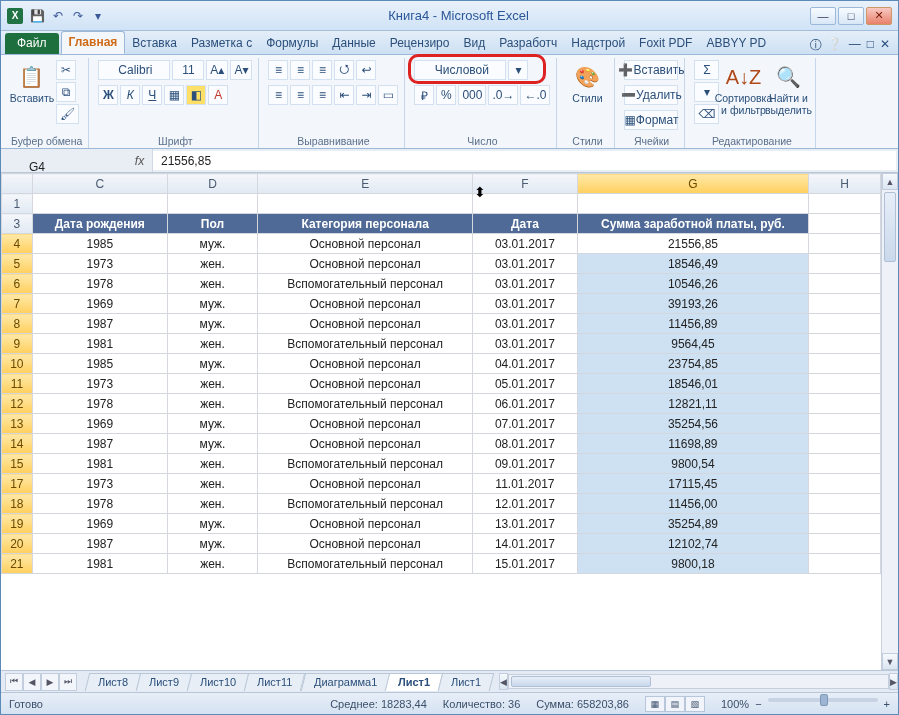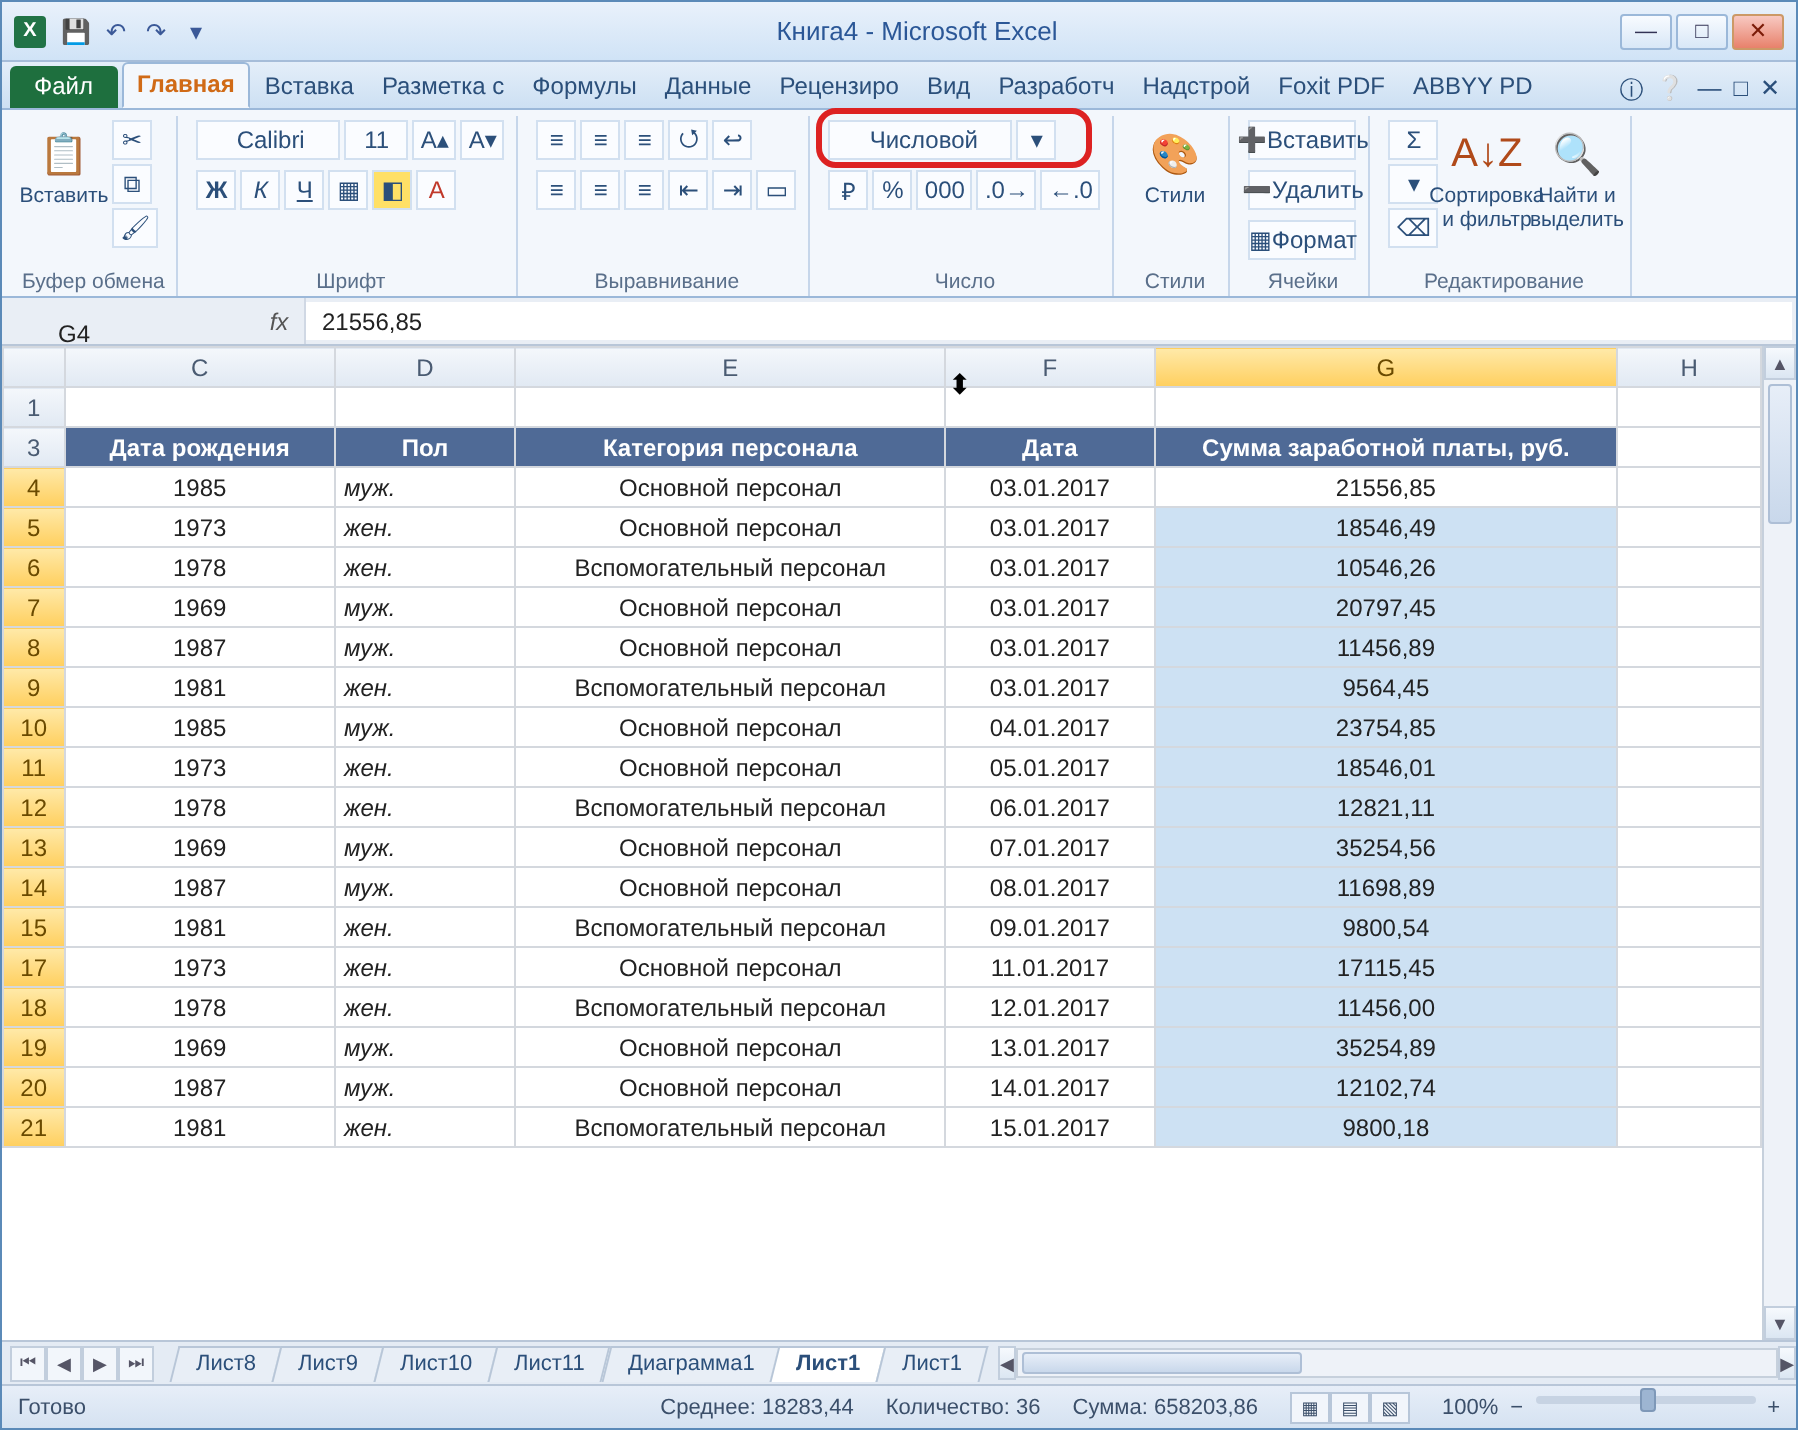--- a/index.html
+++ b/index.html
@@ -46,21 +46,21 @@
   .gridwrap { flex:1; overflow:hidden; position:relative;}
   table.grid { border-collapse:collapse; width:100%; table-layout:fixed;}
   table.grid th, table.grid td { border:1px solid #d4d8de; height:20px; font-size:12px; padding:0 4px; white-space:nowrap; overflow:hidden;}
   table.grid th { background:linear-gradient(#f4f7fb,#e1e9f3); color:#4a5b72; font-weight:normal; text-align:center; height:20px;}
   th.rh { background:linear-gradient(#f4f7fb,#e1e9f3); width:30px; text-align:center; font-weight:normal; color:#4a5b72;}
   th.rh.selrow { background:linear-gradient(#ffe9a8,#ffcf5e); color:#6a4a00;}
   th.colh.selcol { background:linear-gradient(#ffe9a8,#ffcf5e); color:#6a4a00;}
   td { text-align:center; }
   td.tblhdr { background:#4f6a96; color:#fff; font-weight:bold; }
   td.sel { background:#cde1f3; }
-  td.L { text-align:left;font-style:italic; }
+  td.L { text-align:center; }
   tr.r1 td { height:14px; }
   .scroll-v { width:17px; background:#e9eef5; border-left:1px solid #c6d0dc; display:flex; flex-direction:column;}
   .sbtn { height:17px; border:1px solid #c2cedd; background:linear-gradient(#f6f9fd,#dbe6f2); display:flex;align-items:center;justify-content:center;font-size:9px;color:#556;}
   .strack { flex:1; background:#eef2f8; position:relative;}
   .sthumb { position:absolute; left:2px; right:2px; top:2px; height:70px; background:linear-gradient(#e7eef8,#c9d8eb); border:1px solid #aebfd6; border-radius:2px;}
   
   .tabstrip { height:22px; background:#e4ebf4; border-top:1px solid #b8c6d8; display:flex; align-items:center; }
   .navset { display:flex; gap:0; padding:0 4px;}
   .navset .nb { width:18px;height:18px;border:1px solid #c2cedd;background:#f2f6fb;display:flex;align-items:center;justify-content:center;font-size:9px;color:#556;}
   .stabs { display:flex; align-items:flex-end; gap:0; margin-left:6px;}
@@ -328,21 +328,21 @@
               <td class="">03.01.2017</td>
               <td class=" sel">10546,26</td>
               <td class=""></td>
             </tr>
             <tr>
               <th class="rh selrow">7</th>
               <td class="">1969</td>
               <td class=" L">муж.</td>
               <td class="">Основной персонал</td>
               <td class="">03.01.2017</td>
-              <td class=" sel">20797,45</td>
+              <td class=" sel">39193,26</td>
               <td class=""></td>
             </tr>
             <tr>
               <th class="rh selrow">8</th>
               <td class="">1987</td>
               <td class=" L">муж.</td>
               <td class="">Основной персонал</td>
               <td class="">03.01.2017</td>
               <td class=" sel">11456,89</td>
               <td class=""></td>

